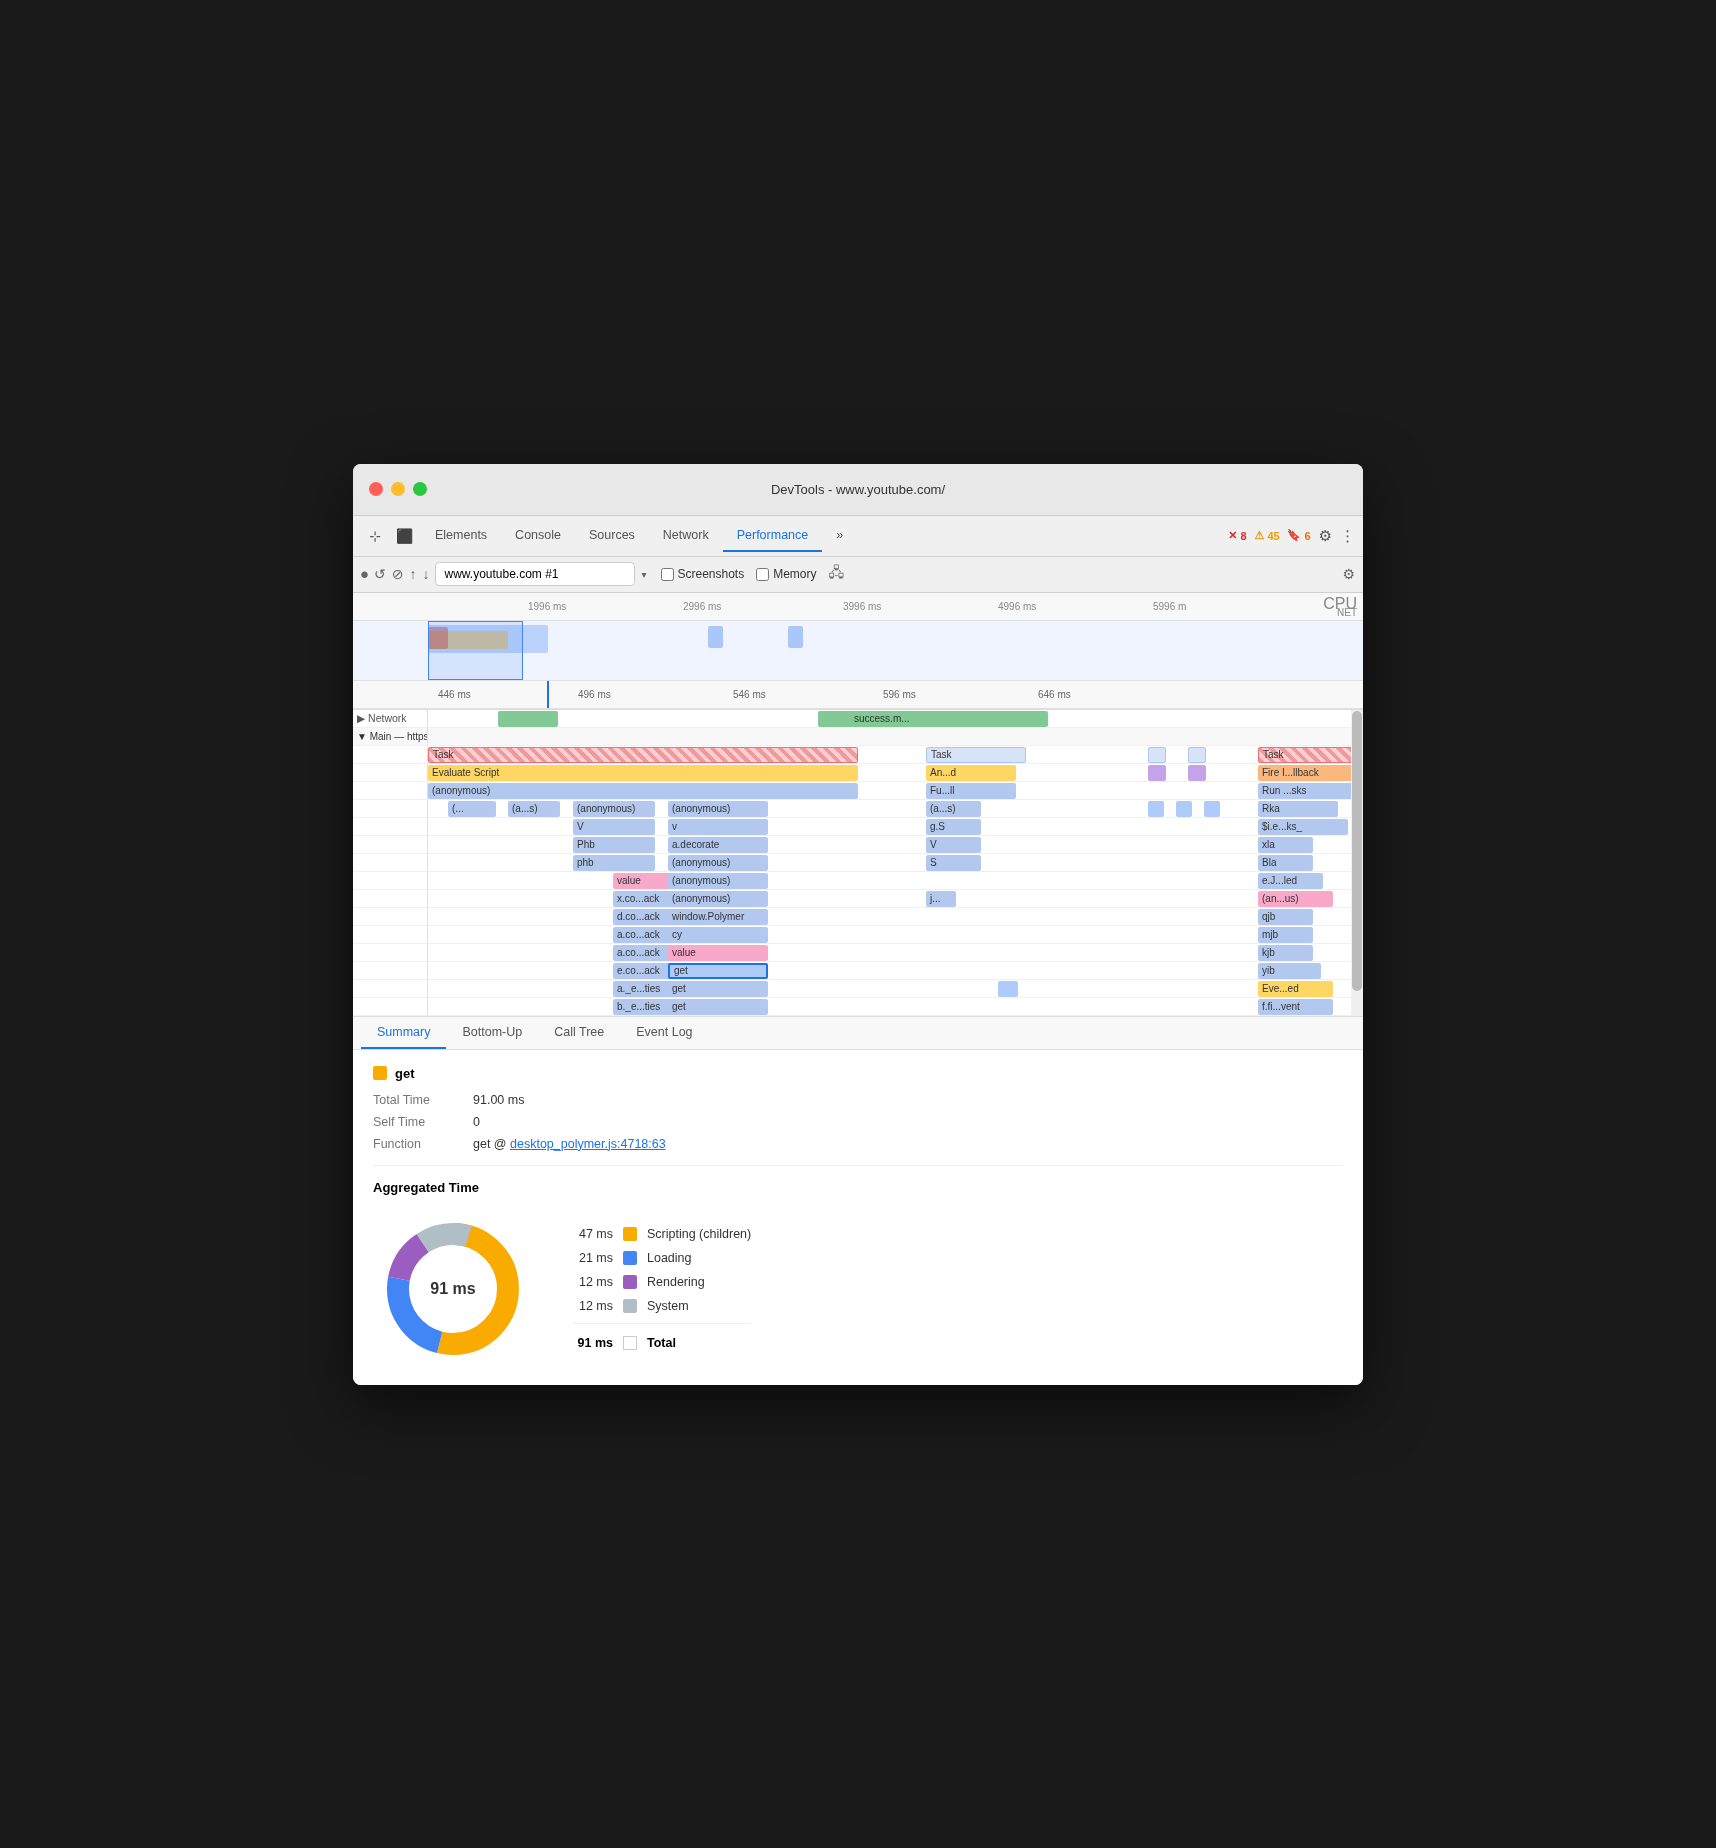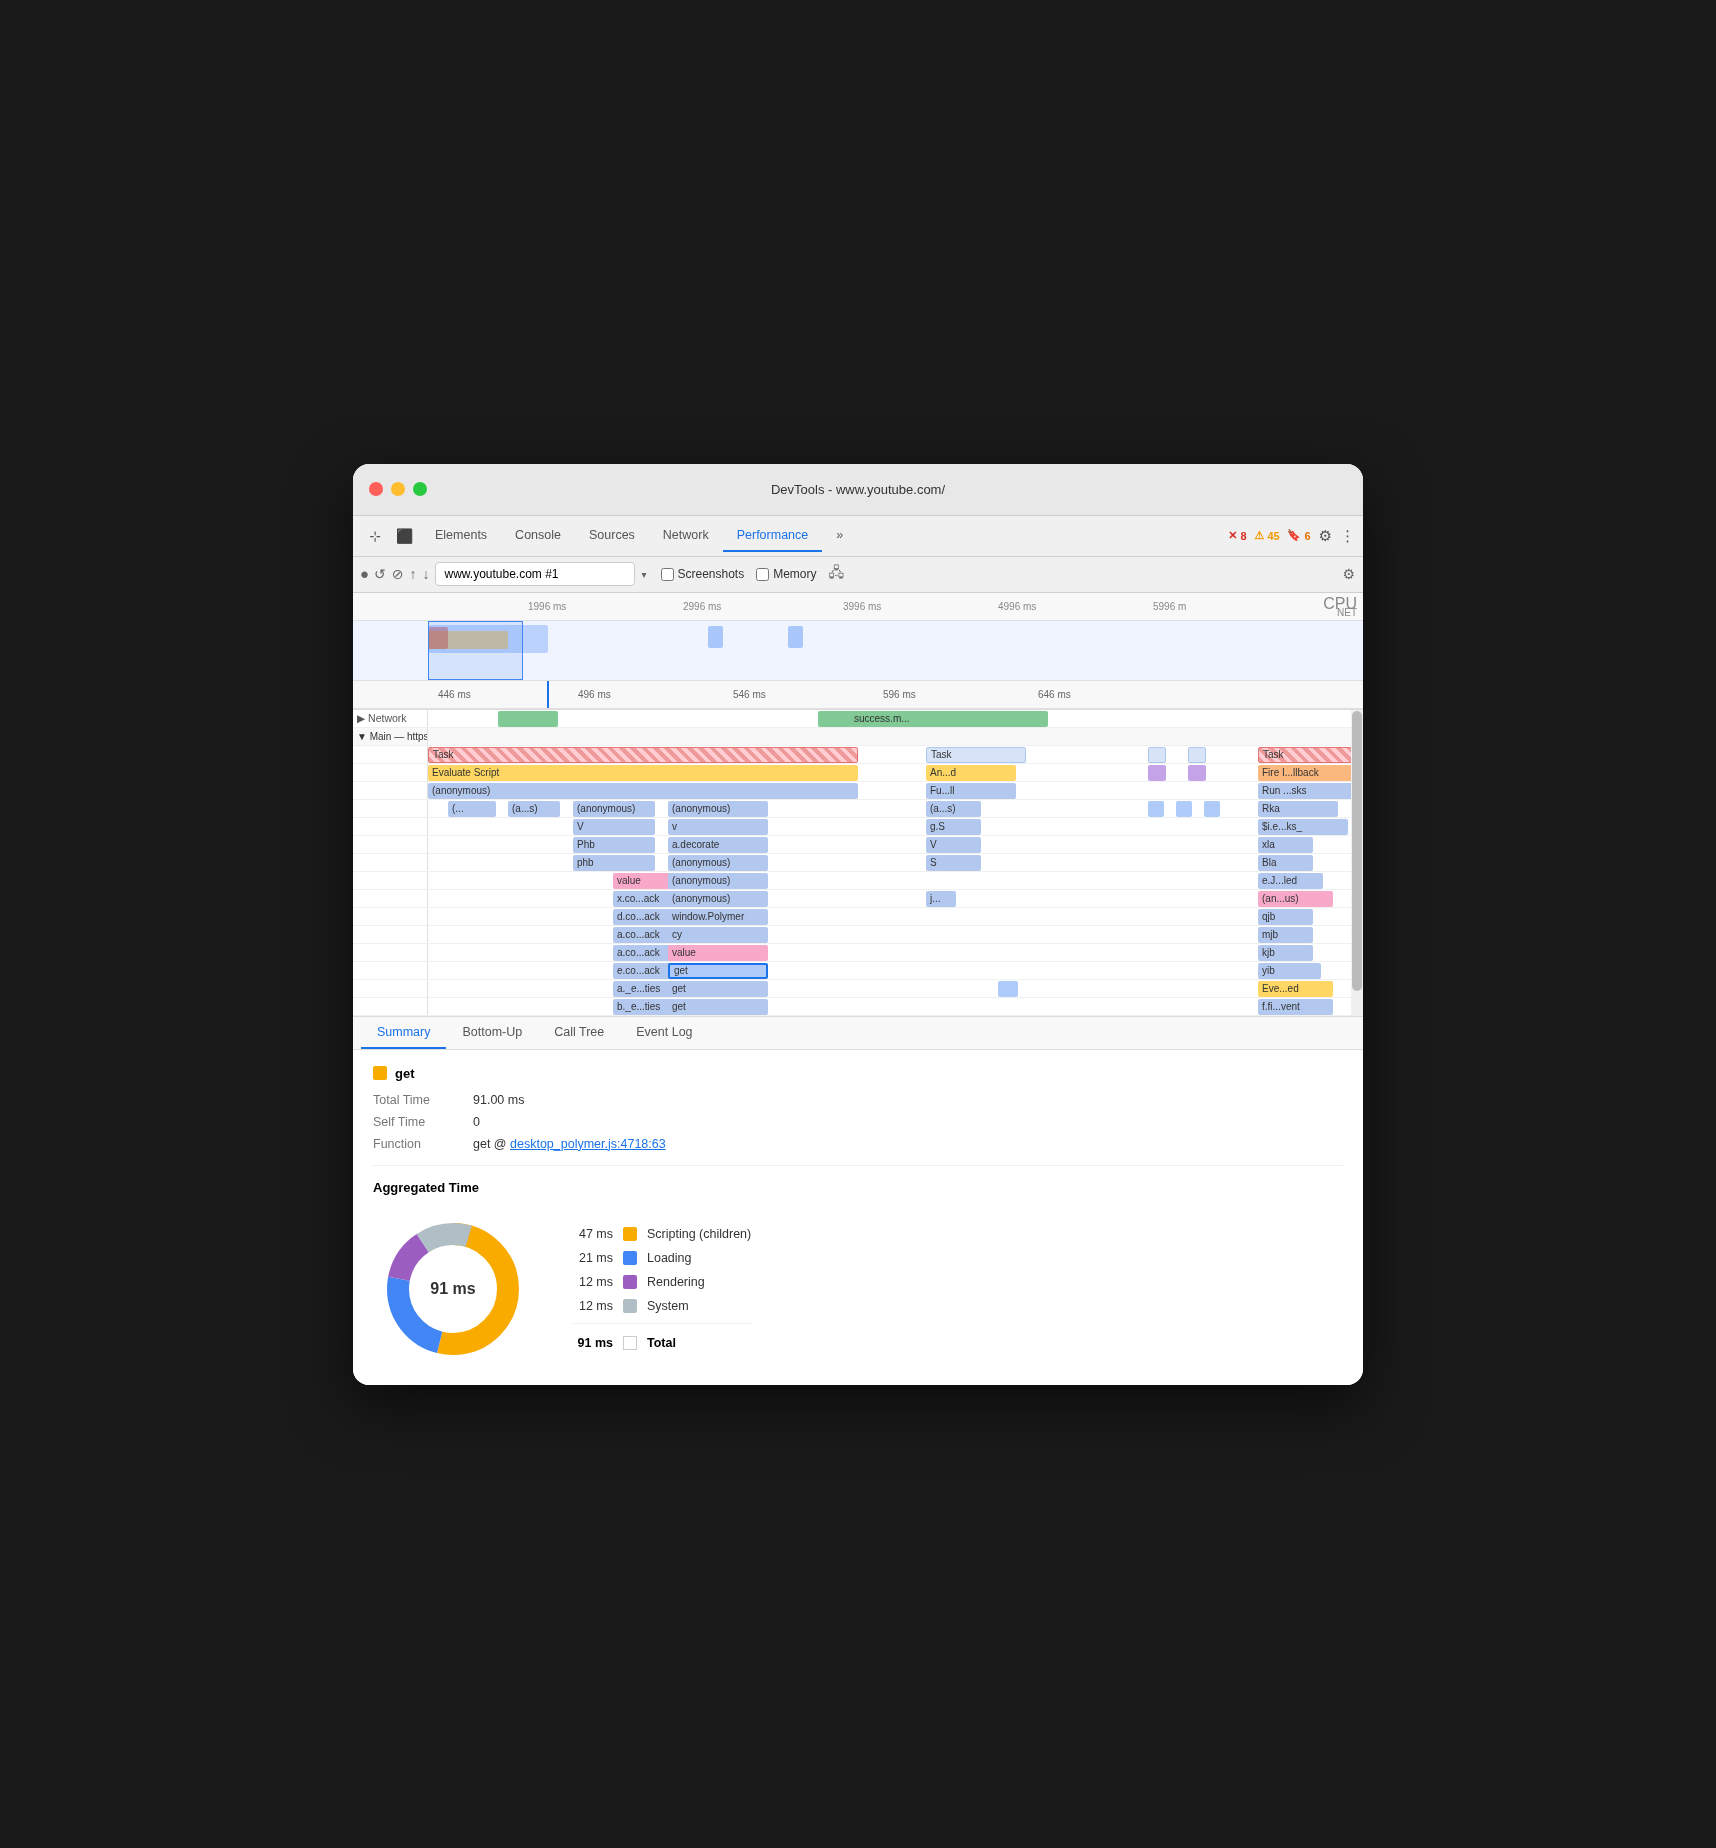--- a/index.html
+++ b/index.html
@@ -7,21 +7,21 @@
       background: #1a1a1a;
       display: flex;
       justify-content: center;
       align-items: center;
       min-height: 100vh;
       font-family: -apple-system, BlinkMacSystemFont, 'Helvetica Neue', Arial, sans-serif;
     }
     .window {
       width: 1010px;
       background: #f5f5f5;
-      border-radius: 16px;
+      border-radius: 8px;
       overflow: hidden;
       box-shadow: 0 20px 60px rgba(0,0,0,0.6);
     }
     
     .titlebar {
       background: #e8e8e8;
       height: 52px;
       display: flex;
       align-items: center;
       padding: 0 16px;

